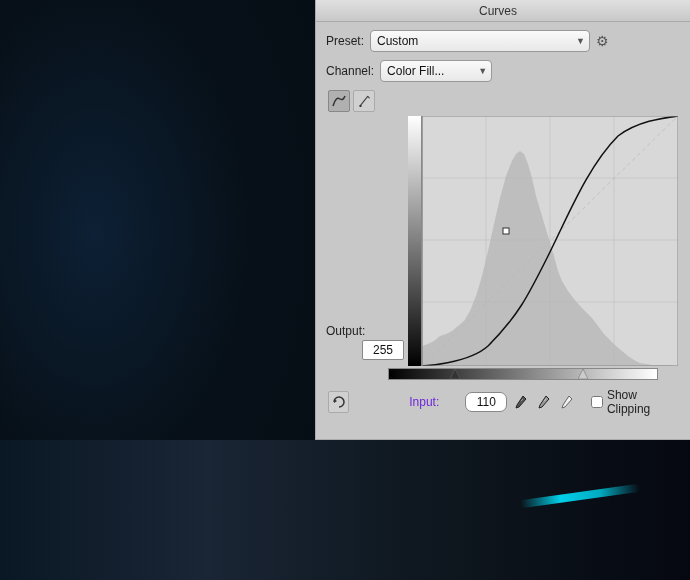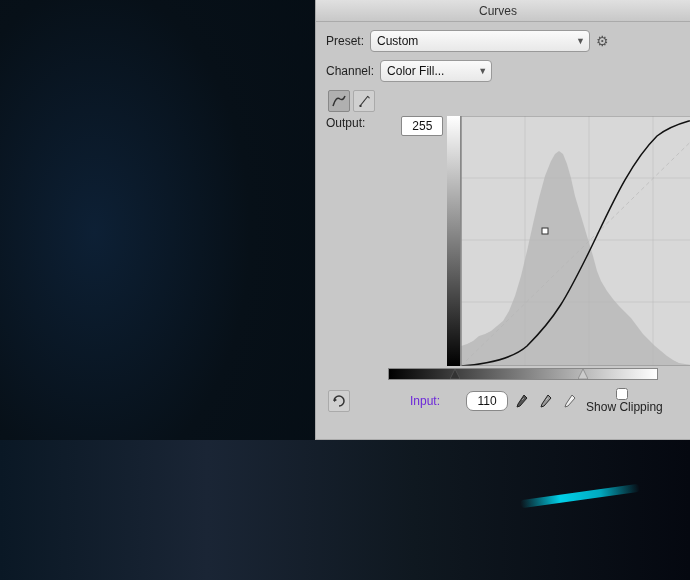--- a/index.html
+++ b/index.html
@@ -165,20 +165,21 @@
     
     .curves-area {
       position: relative;
       margin: 0 0 0 0;
       display: flex;
     }
 
     
     .output-section {
       display: flex;
+      flex-direction: column;
       align-items: flex-start;
       justify-content: flex-end;
       margin-right: 4px;
       padding-bottom: 6px;
     }
     .output-label {
       font-size: 12px;
       color: #222;
       margin-bottom: 2px;
     }
@@ -242,22 +243,21 @@
       justify-content: center;
       font-size: 13px;
       margin-left: 4px;
       color: #333;
     }
 
     
     .clipping-row {
       display: flex;
       align-items: center;
-      margin-left: 6px;
-      flex-direction: column;
+      margin-left: 14px;
     }
     .checkbox-input {
       width: 12px;
       height: 12px;
       margin-right: 4px;
       cursor: pointer;
     }
     .clipping-label {
       font-size: 12px;
       color: #222;

